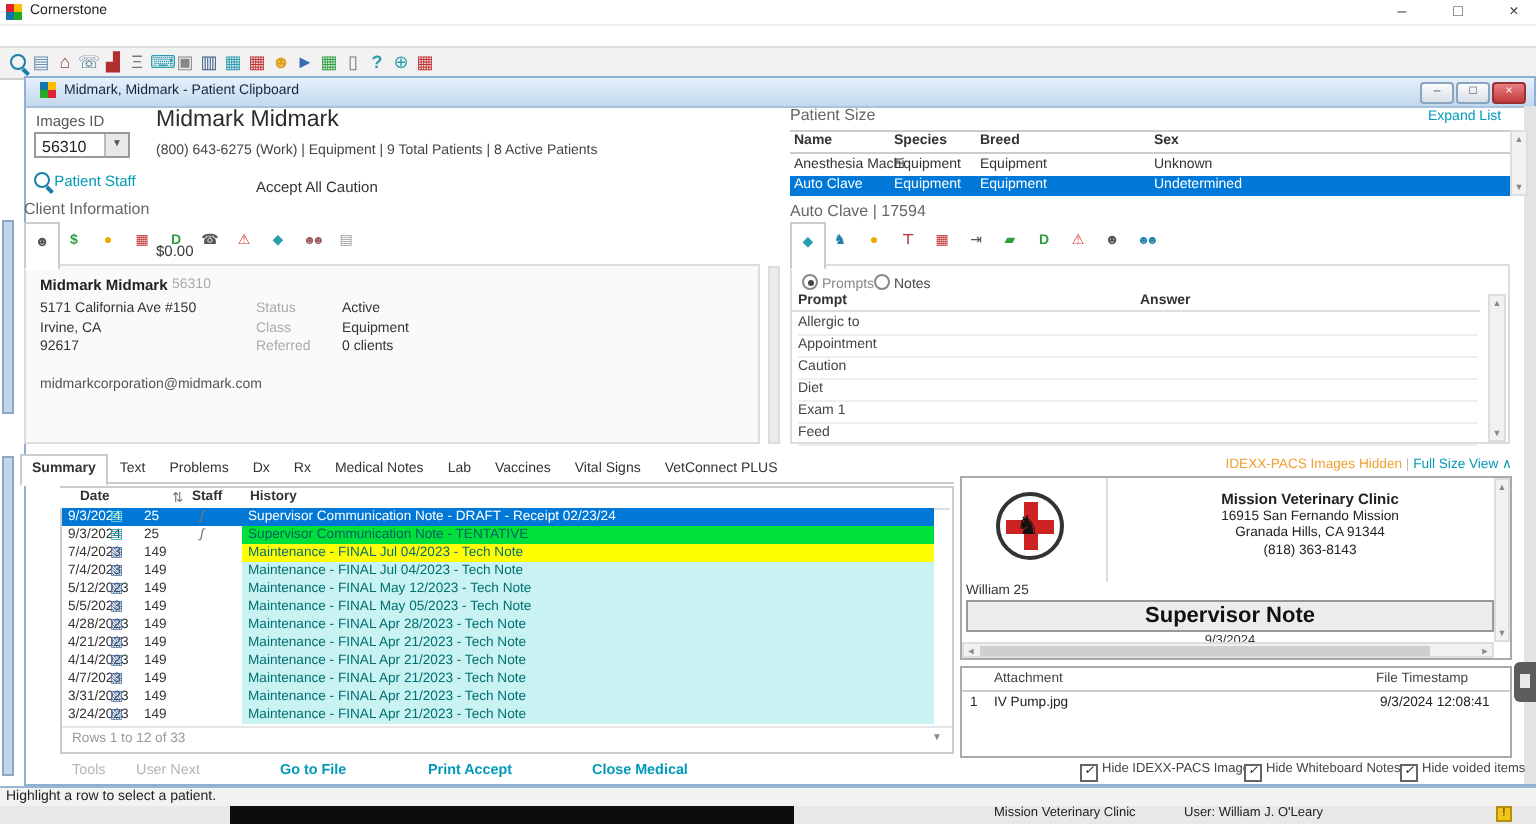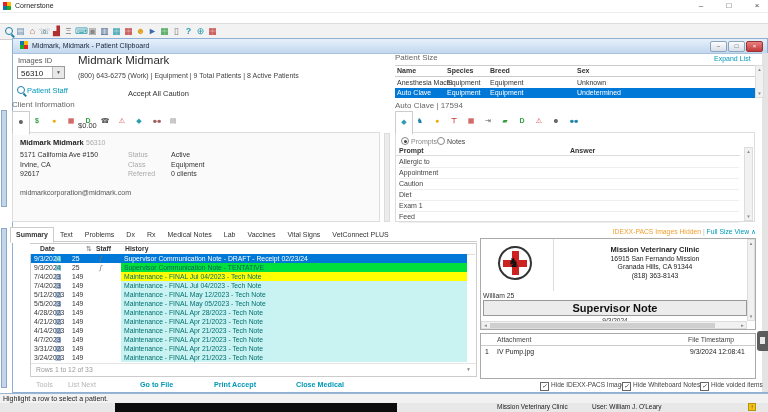--- a/index.html
+++ b/index.html
@@ -355,21 +355,21 @@
     <span class="hdate">3/24/2023</span>
       <span class="hicon" style="color:#4a6fa5;">▧</span>
       <span class="hstaff">149</span>
       <span class="htext">Maintenance - FINAL Apr 21/2023 - Tech Note</span>
   </div>
   <div class="abs" style="left:31px;top:363px;width:445px;border-top:1px solid #e5e5e5;"></div>
   <span class="hfooter">Rows 1 to 12 of 33</span>
   <span class="abs" style="left:466px;top:366px;font-size:5px;color:#888;">▼</span>
   <div class="hlinks">
     <span class="dislink" style="left:36px;">Tools</span>
-    <span class="dislink" style="left:68px;">List Next</span>
+    <span class="dislink" style="left:68px;">User Next</span>
     <span class="linkbold" style="left:140px;">Go to File</span>
     <span class="linkbold" style="left:214px;">Print Accept</span>
     <span class="linkbold" style="left:296px;">Close Medical</span>
   </div>
 
   <div class="pacsline">
     <span style="color:#f0a030;">IDEXX-PACS Images Hidden</span>
     <span style="color:#bbb;">|</span>
     <span class="link">Full Size View</span>
     <span class="link">∧</span>

